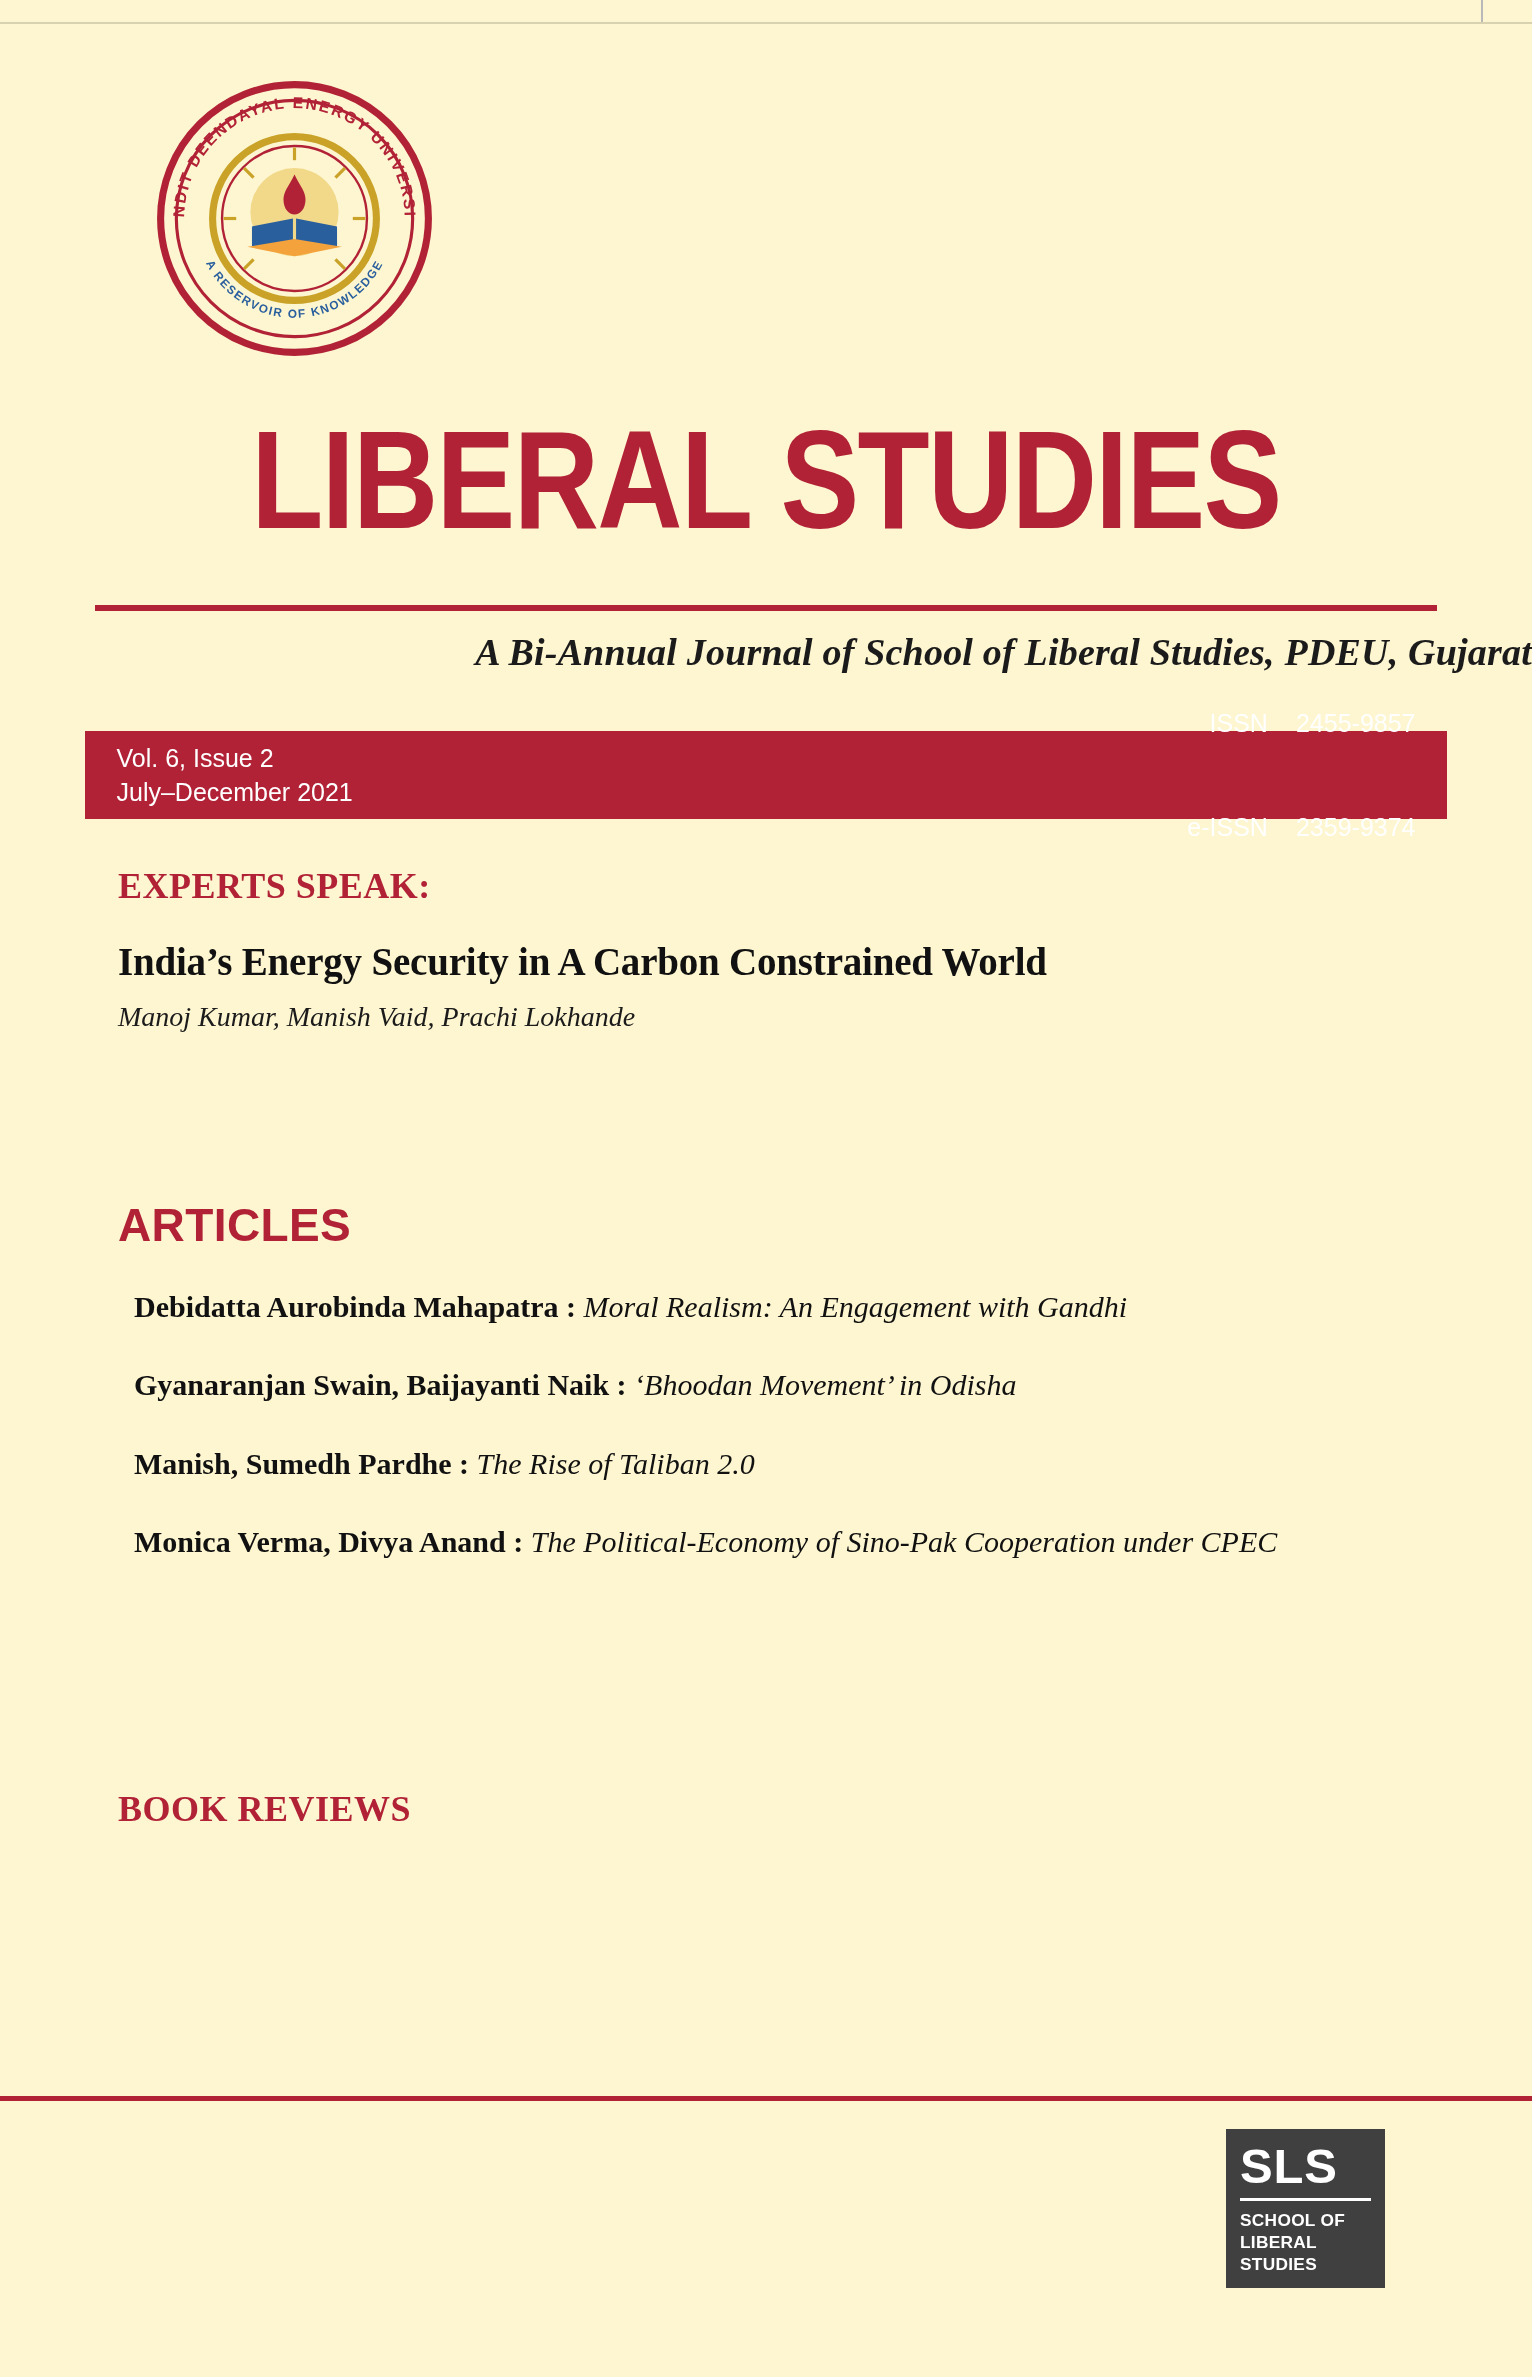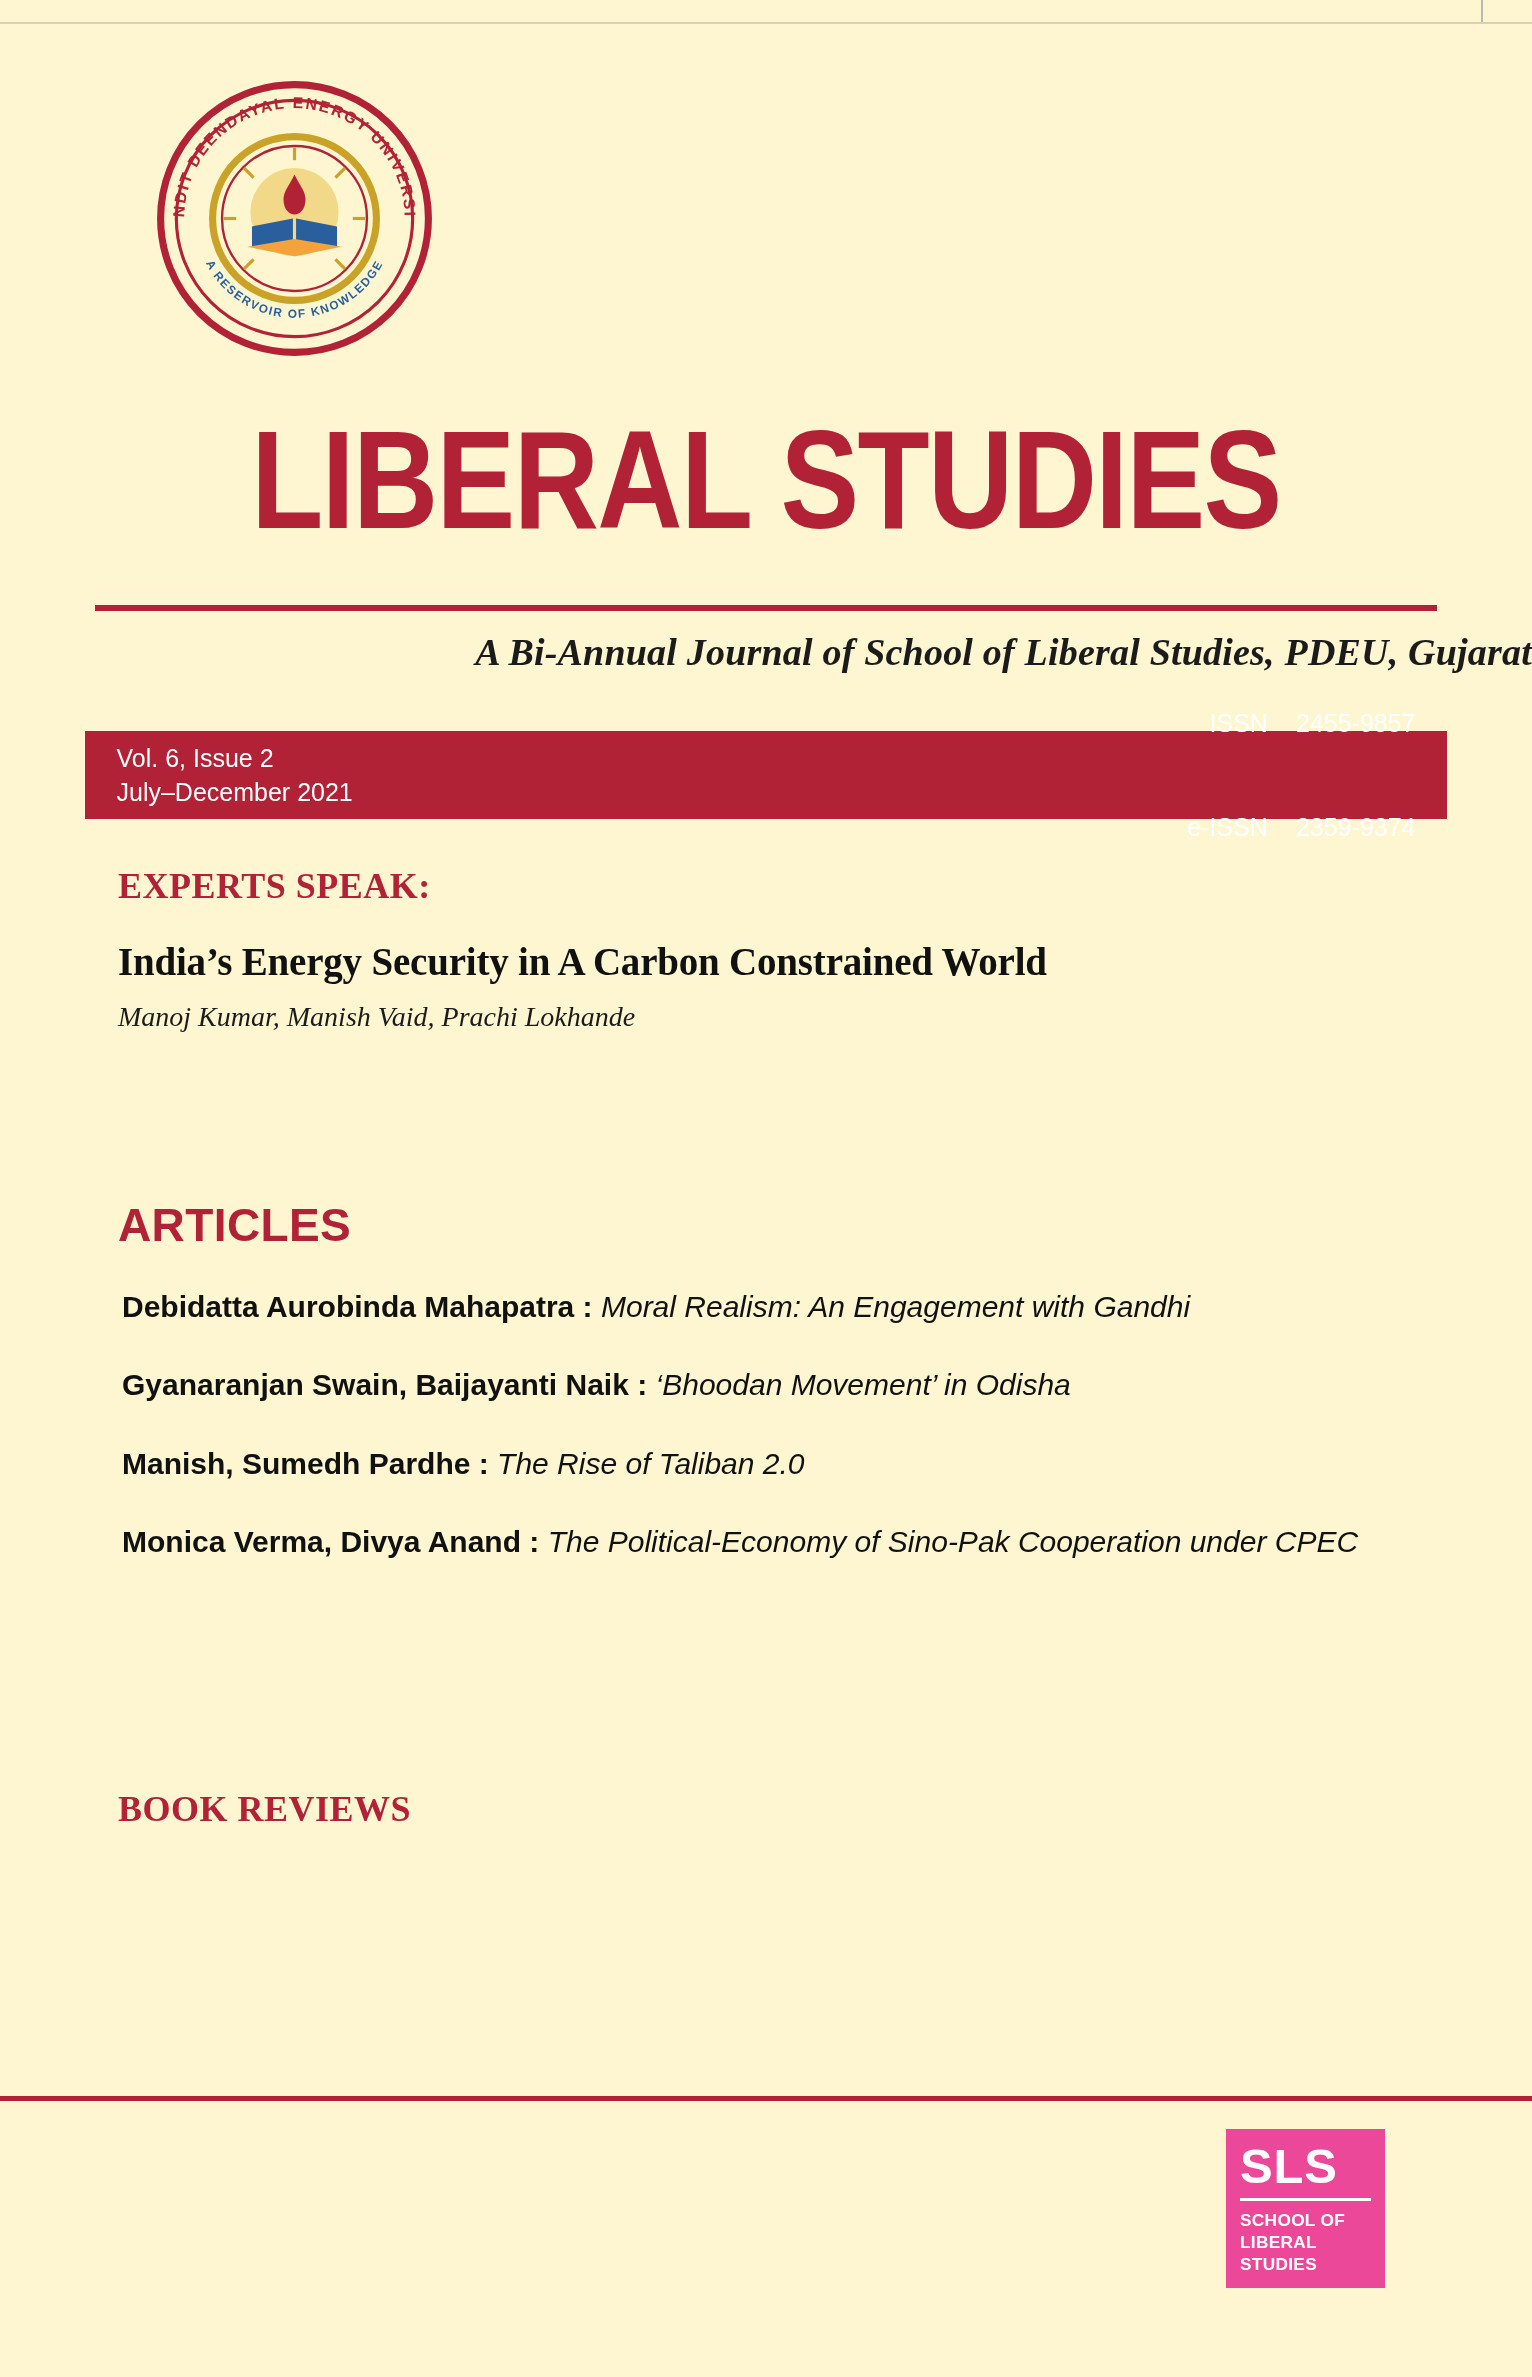--- a/index.html
+++ b/index.html
@@ -148,25 +148,25 @@
 
   .articles-heading {
     font-family: "Liberation Sans", sans-serif;
     font-weight: bold;
     color: #b22237;
     font-size: 46px;
     letter-spacing: 0.4px;
     margin: 0 0 33px 0;
   }
   .article-entry {
-    font-family: Liberation Sans, sans-serif;
+    font-family: Liberation Serif, serif;
     font-size: 30px;
     color: #111;
     line-height: 1.45;
-    margin: 0 0 35px 4px;
+    margin: 0 0 35px 16px;
   }
   .article-entry .authors {
     font-weight: bold;
   }
   .article-entry .atitle {
     font-style: italic;
   }
 
   .book-reviews {
     font-family: "Liberation Serif", serif;
@@ -185,21 +185,21 @@
     top: 2096px;
     height: 4.7px;
     background: #b22237;
   }
   .sls-badge {
     position: absolute;
     left: 1226px;
     top: 2129px;
     width: 159px;
     height: 159px;
-    background: #ec4899;
+    background: #404040;
     color: #ffffff;
     font-family: "Liberation Sans", sans-serif;
     box-sizing: border-box;
     padding: 12.6px 14px 11px 14px;
   }
   .sls-badge .sls-mark {
     font-size: 49px;
     font-weight: bold;
     line-height: 1.0;
     letter-spacing: 0.8px;

